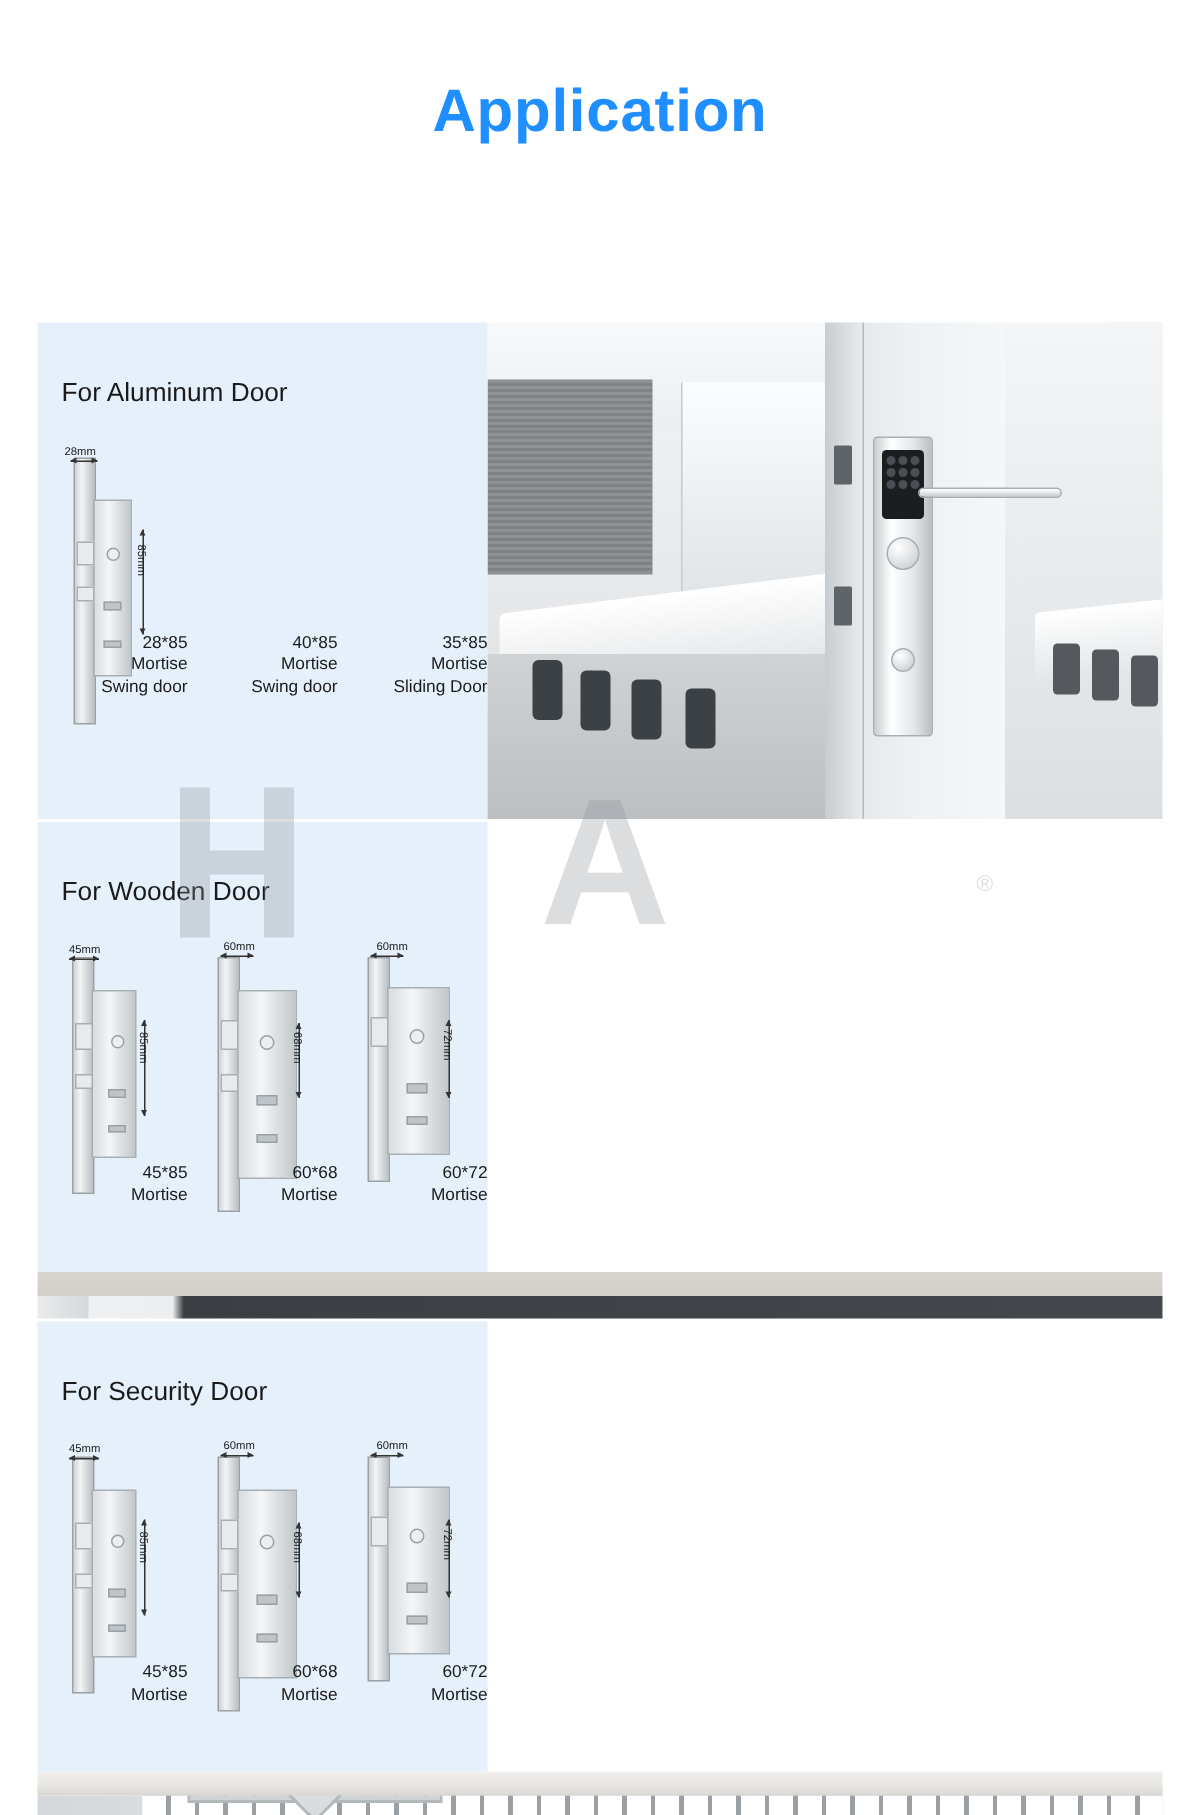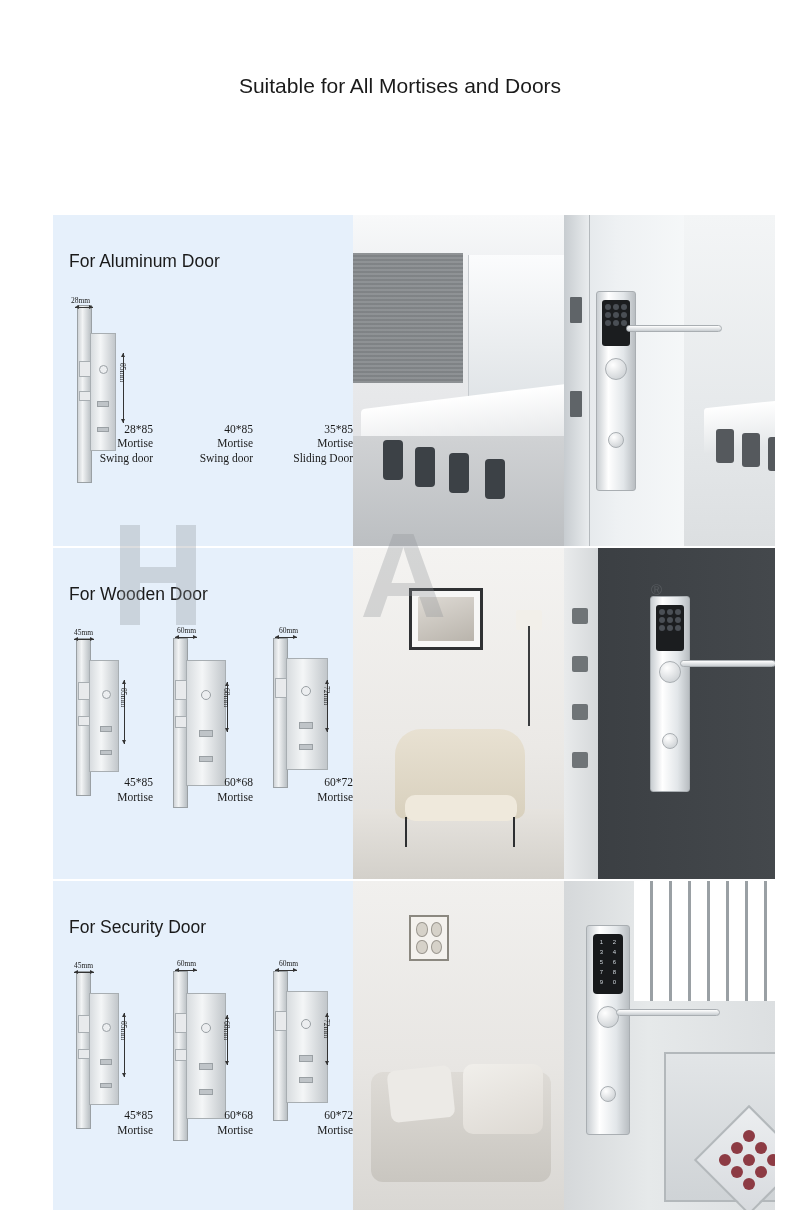--- a/index.html
+++ b/index.html
@@ -36,46 +36,44 @@
     top: 215px;
     left: 25px;
     width: 750px;
   }
   .section {
     position: relative;
     display: flex;
     width: 750px;
     height: 331px;
   }
-  .section + .section { margin-top: 2px; }
+  .section + .section { margin-top: 2px; flex-direction: column; }
 
   
   .spec-panel {
     width: 300px;
     background: #e6f0fb;
     position: relative;
     flex: 0 0 300px;
-    margin-left: 28px;
   }
   .spec-title {
     position: absolute;
     top: 36px;
     left: 16px;
     font-size: 17.5px;
     color: #1a1a1a;
     font-weight: normal;
   }
   .mortise-row {
     position: absolute;
     top: 78px;
     left: 0;
     width: 300px;
     height: 200px;
     display: flex;
-    font-family: Liberation Serif, serif;
   }
   .mortise-cell {
     flex: 1 1 0;
     position: relative;
   }
   .mortise-art {
     position: absolute;
     left: 50%;
     transform: translateX(-50%);
     top: 12px;
@@ -446,21 +444,21 @@
     position: absolute;
     left: 240px; top: 60px;
     font-size: 120px; font-weight: bold; color: #8d9196;
     line-height: 1;
   }
 </style>
 </head>
 <body>
 
 <div class="header">
-  <div class="subtitle">Suitable for All Mortises and Doors</div>
+  <div class="title">Application</div>
 </div>
 
 <div class="sections">
 
   <div class="section">
 
     <div class="spec-panel">
       <div class="spec-title">For Aluminum Door</div>
 
       <div class="mortise-row">

